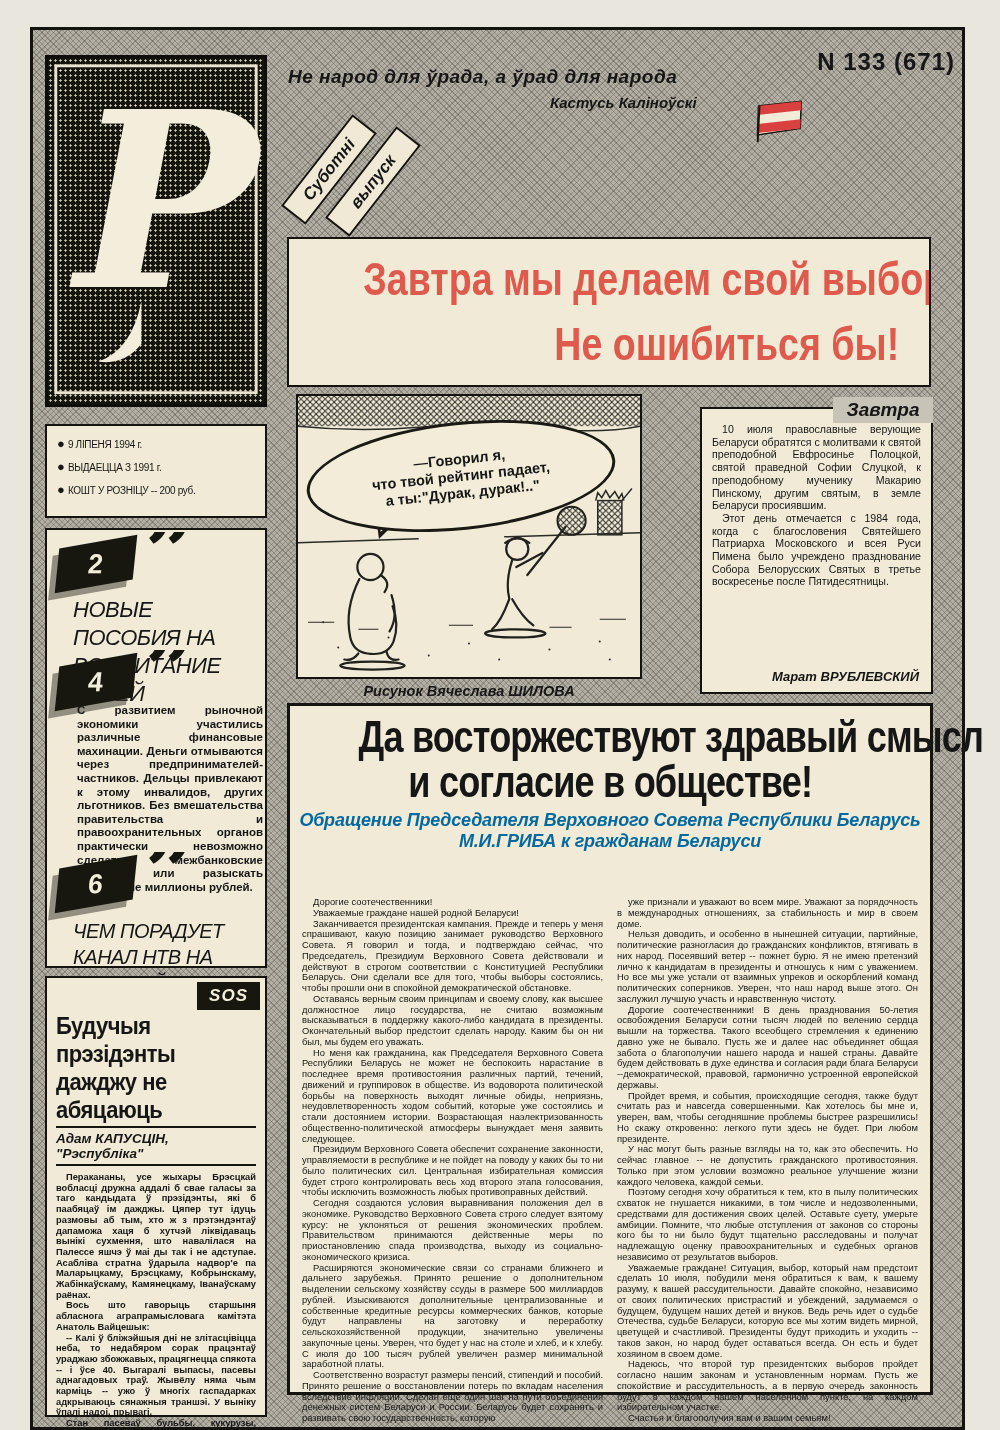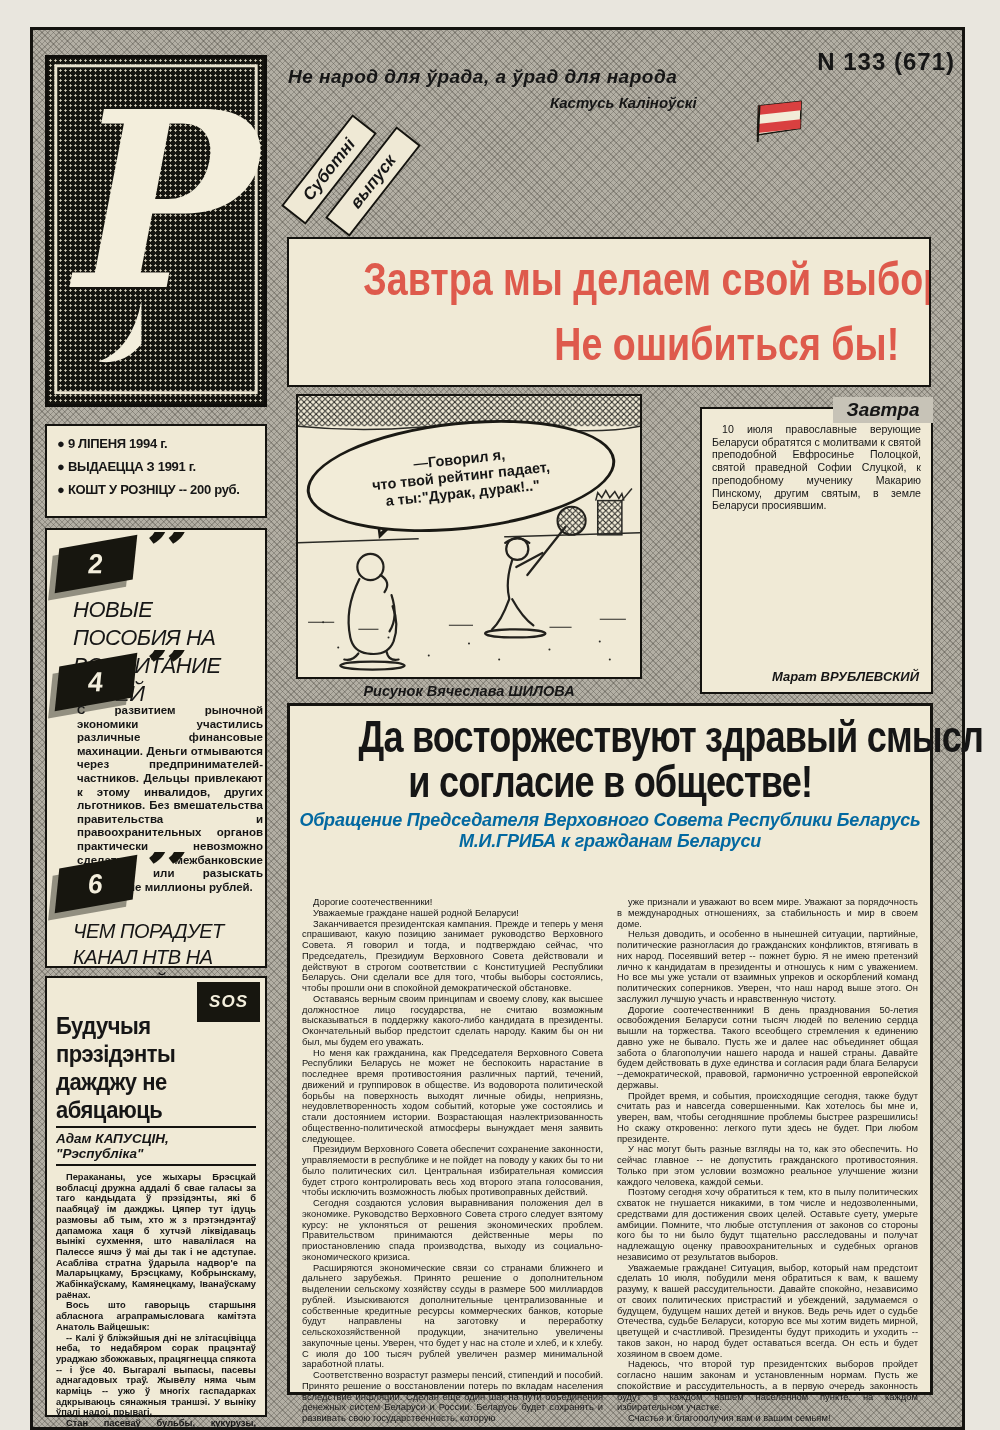--- a/index.html
+++ b/index.html
@@ -41,38 +41,38 @@
   .banner{left:254px;top:207px;width:644px;height:150px;border:2px solid #14130f;overflow:hidden;}
   .banner-line{color:#de5a4c;font-weight:bold;font-size:47px;white-space:nowrap;line-height:1.0;}
   .banner-line b{display:inline-block;transform:scaleX(.8);font-weight:bold;}
   .banner-line.l1{text-align:center;margin-top:16px;}
   .banner-line.l1 b{transform-origin:center;}
   .banner-line.l2{text-align:right;padding-right:30px;margin-top:18px;}
   .banner-line.l2 b{transform-origin:right;}
 
   
   .info-box{left:12px;top:394px;width:222px;height:94px;padding:10px 6px 0 10px;}
-  .info-box p{margin:0 0 8px 0;font-size:13px;font-weight:bold;white-space:nowrap;letter-spacing:-0.3px;}
+  .info-box p{margin:0 0 8px 0;font-size:10px;font-weight:normal;white-space:nowrap;letter-spacing:-0.3px;}
   .info-box p::before{content:"● ";font-size:13px;}
 
   
   .anons-box{left:12px;top:498px;width:222px;height:440px;}
   .plate{position:absolute;width:78px;height:44px;background:#17160f;transform:skewY(-10deg) skewX(-6deg);
          box-shadow:-6px 6px 0 rgba(70,67,58,.55);display:flex;align-items:center;justify-content:center;}
   .plate span{color:#f3eedc;font-size:27px;font-weight:bold;transform:skewY(10deg);}
   .quote-glyph{position:absolute;font-family:"DejaVu Serif",serif;font-weight:bold;font-size:86px;
          line-height:40px;height:46px;overflow:hidden;color:#17160f;}
   .anons-headline{position:absolute;font-style:italic;font-size:22px;line-height:28px;letter-spacing:-0.5px;}
   .anons-text{position:absolute;font-size:11.5px;font-weight:bold;line-height:13.6px;text-align:justify;}
   .anons-text::first-line{letter-spacing:0;}
 
   
   .sos-box{left:12px;top:946px;width:222px;height:441px;padding:8px 9px;}
   .sos-badge{position:absolute;top:4px;right:5px;background:#17160f;color:#f3eedc;font-weight:bold;
-         font-style:italic;font-size:17px;padding:10px 12px;letter-spacing:1px;}
+         font-style:italic;font-size:17px;padding:4px 12px;letter-spacing:1px;}
   .sos-title{margin-top:26px;font-size:22px;line-height:26px;font-weight:bold;transform:scaleY(1.08);
          transform-origin:top left;letter-spacing:-0.5px;}
   .sos-byline{margin-top:10px;border-top:2.5px solid #14130f;border-bottom:2.5px solid #14130f;
          font-weight:bold;font-style:italic;font-size:13.5px;padding:3px 0;}
   .sos-body{margin-top:6px;height:278px;overflow:hidden;}
   .sos-body p{margin:0;font-size:9.3px;font-weight:bold;line-height:10.7px;text-align:justify;text-indent:10px;}
 
   
   .cartoon-box{left:263px;top:364px;width:346px;height:285px;border:2.5px solid #14130f;overflow:hidden;}
   .cartoon-box svg{position:absolute;inset:0;}
@@ -234,20 +234,21 @@
         <div>что твой рейтинг падает,</div>
         <div>а ты:"Дурак, дурак!.."</div>
       </div>
     </div>
     <div class="cartoon-caption" data-name="cartoon-caption">Рисунок Вячеслава ШИЛОВА</div>
 
     <div class="tomorrow-badge" data-name="tomorrow-badge">Завтра</div>
     <div class="paperbox tomorrow-box" data-name="tomorrow-article">
       <div class="tomorrow-body" data-name="tomorrow-article-body">
           <p data-name="paragraph">10 июля православные верующие Беларуси обратятся с молитвами к святой преподобной Евфросинье Полоцкой, святой праведной Софии Слуцкой, к преподобному мученику Макарию Пинскому, другим святым, в земле Беларуси просиявшим.</p>
+          <p data-name="paragraph">Этот день отмечается с 1984 года, когда с благословения Святейшего Патриарха Московского и всея Руси Пимена было учреждено празднование Собора Белорусских Святых в третье воскресенье после Пятидесятницы.</p>
         </div>
       <div class="tomorrow-sign" data-name="tomorrow-article-signature">Марат ВРУБЛЕВСКИЙ</div>
     </div>
 
     <div class="paperbox main-box" data-name="main-article">
       <div class="main-title" data-name="main-article-title">
         <div>Да восторжествуют здравый смысл</div><br>
         <div>и согласие в обществе!</div>
       </div>
       <div class="main-subtitle" data-name="main-article-subtitle">Обращение Председателя Верховного Совета Республики Беларусь М.И.ГРИБА к гражданам Беларуси</div>

